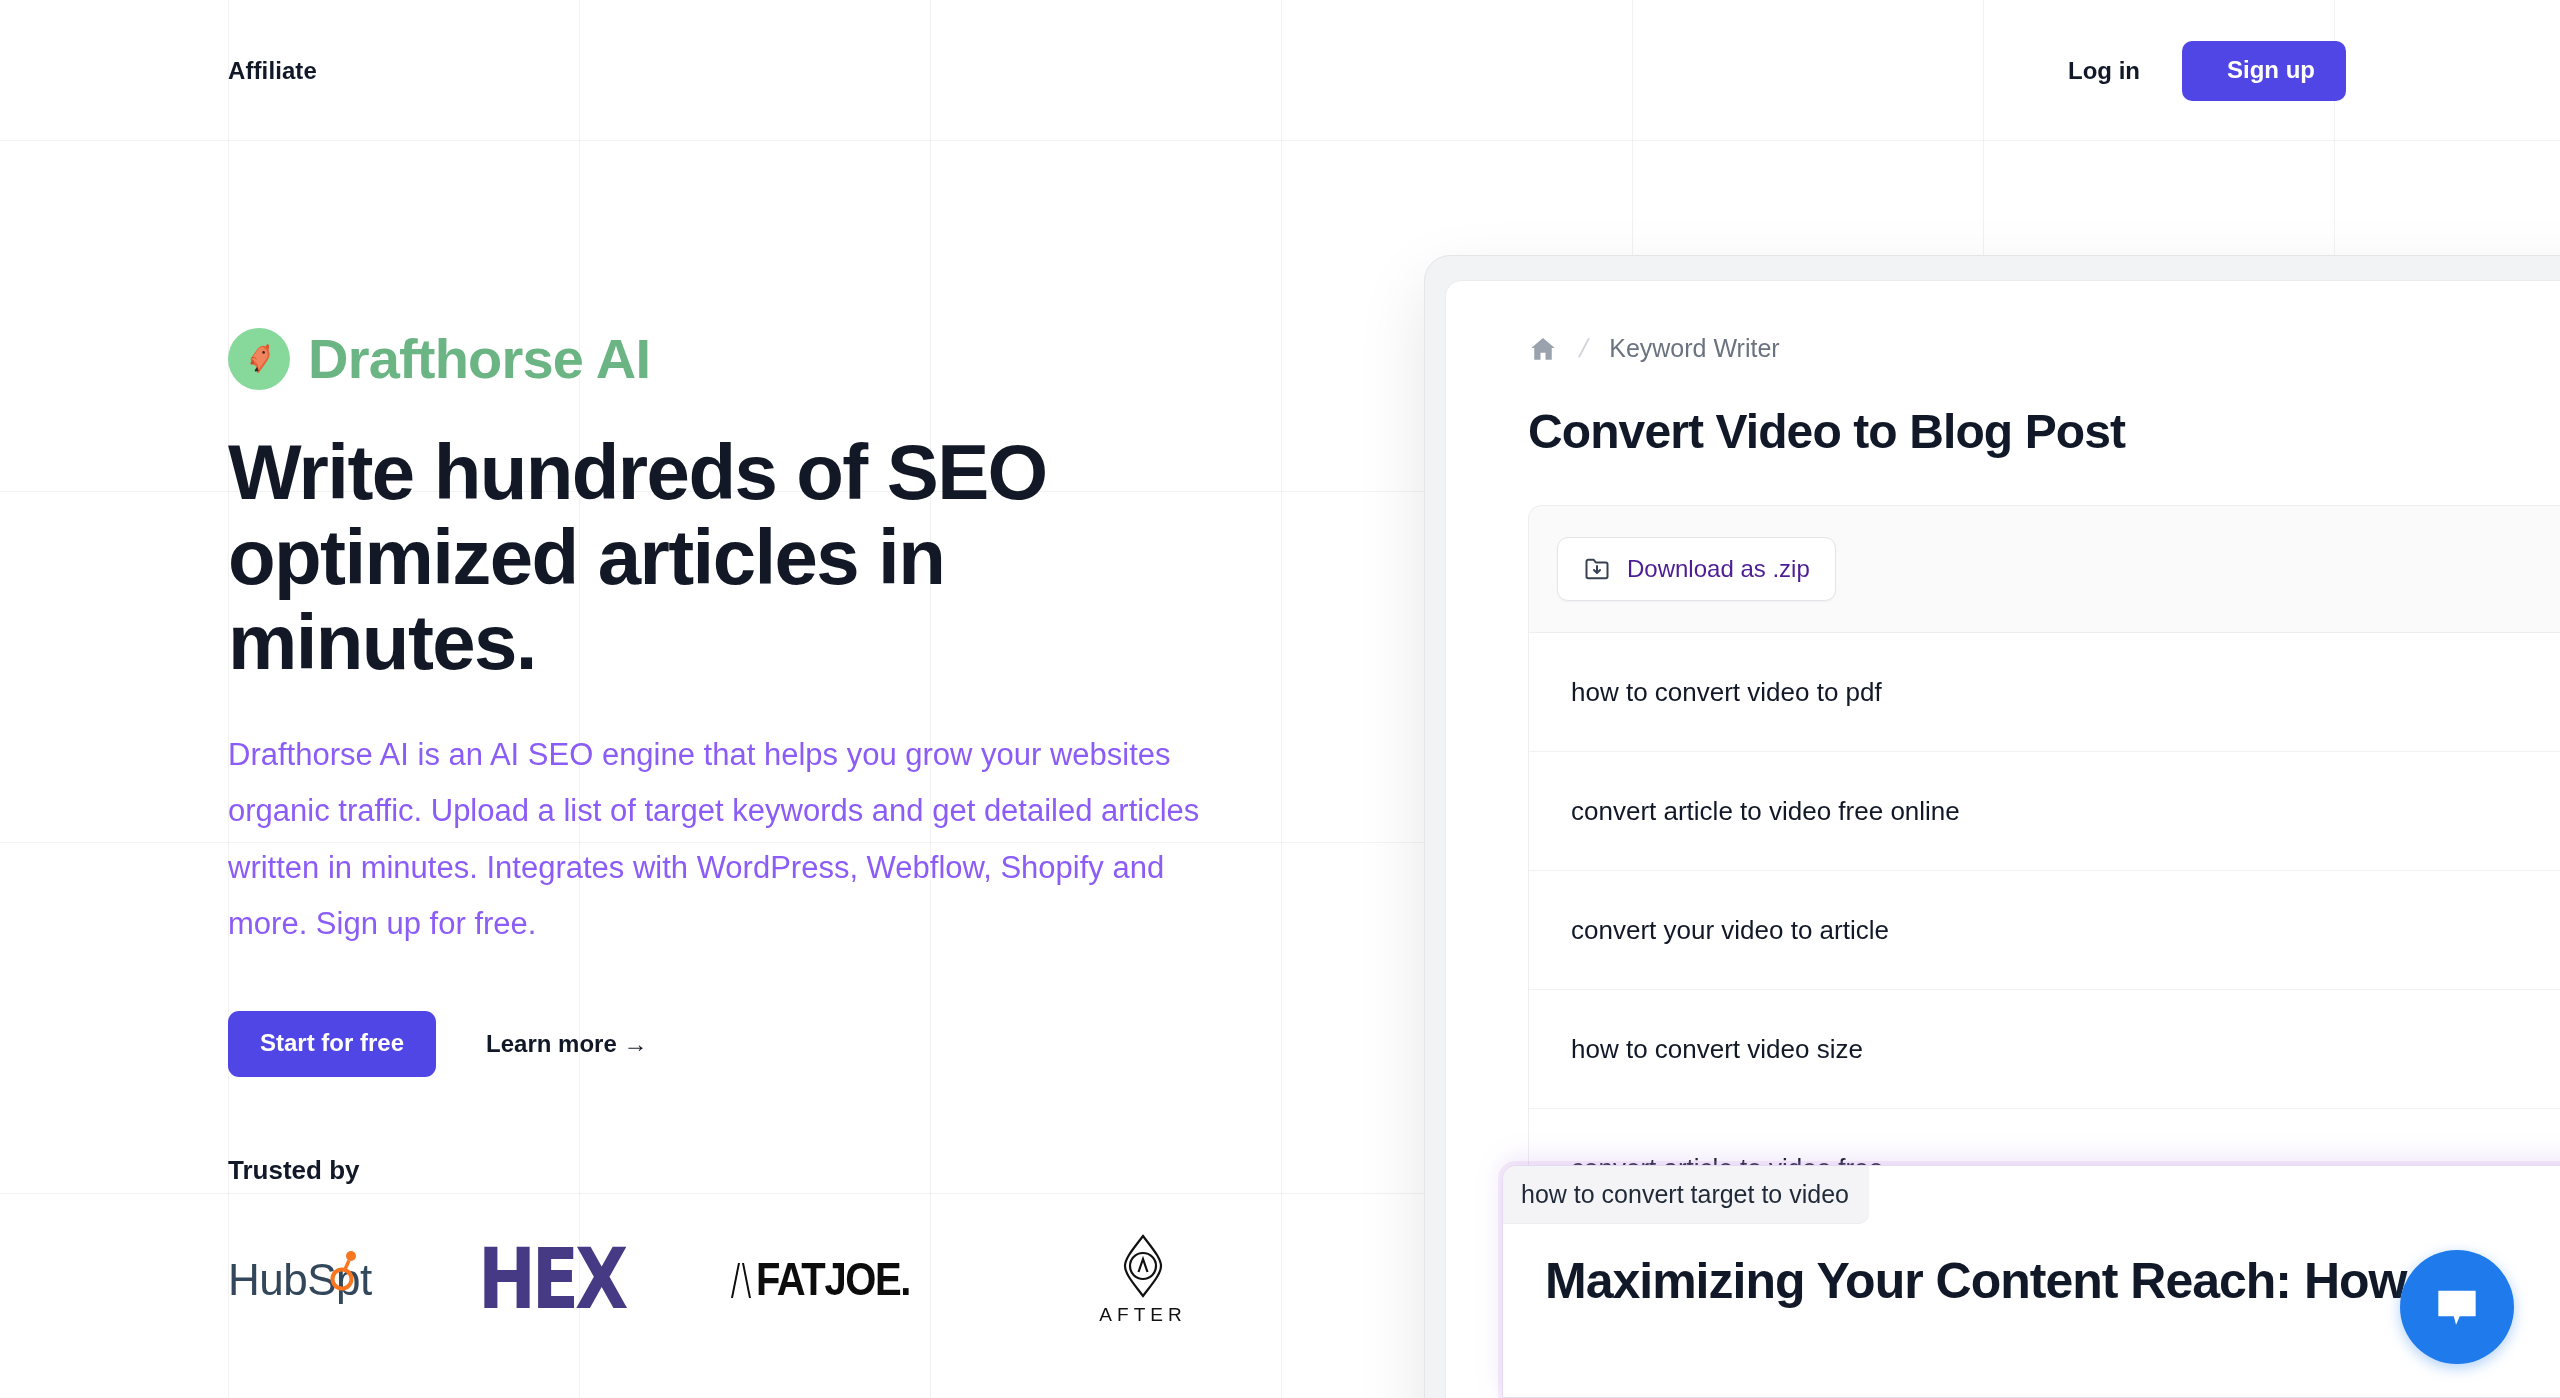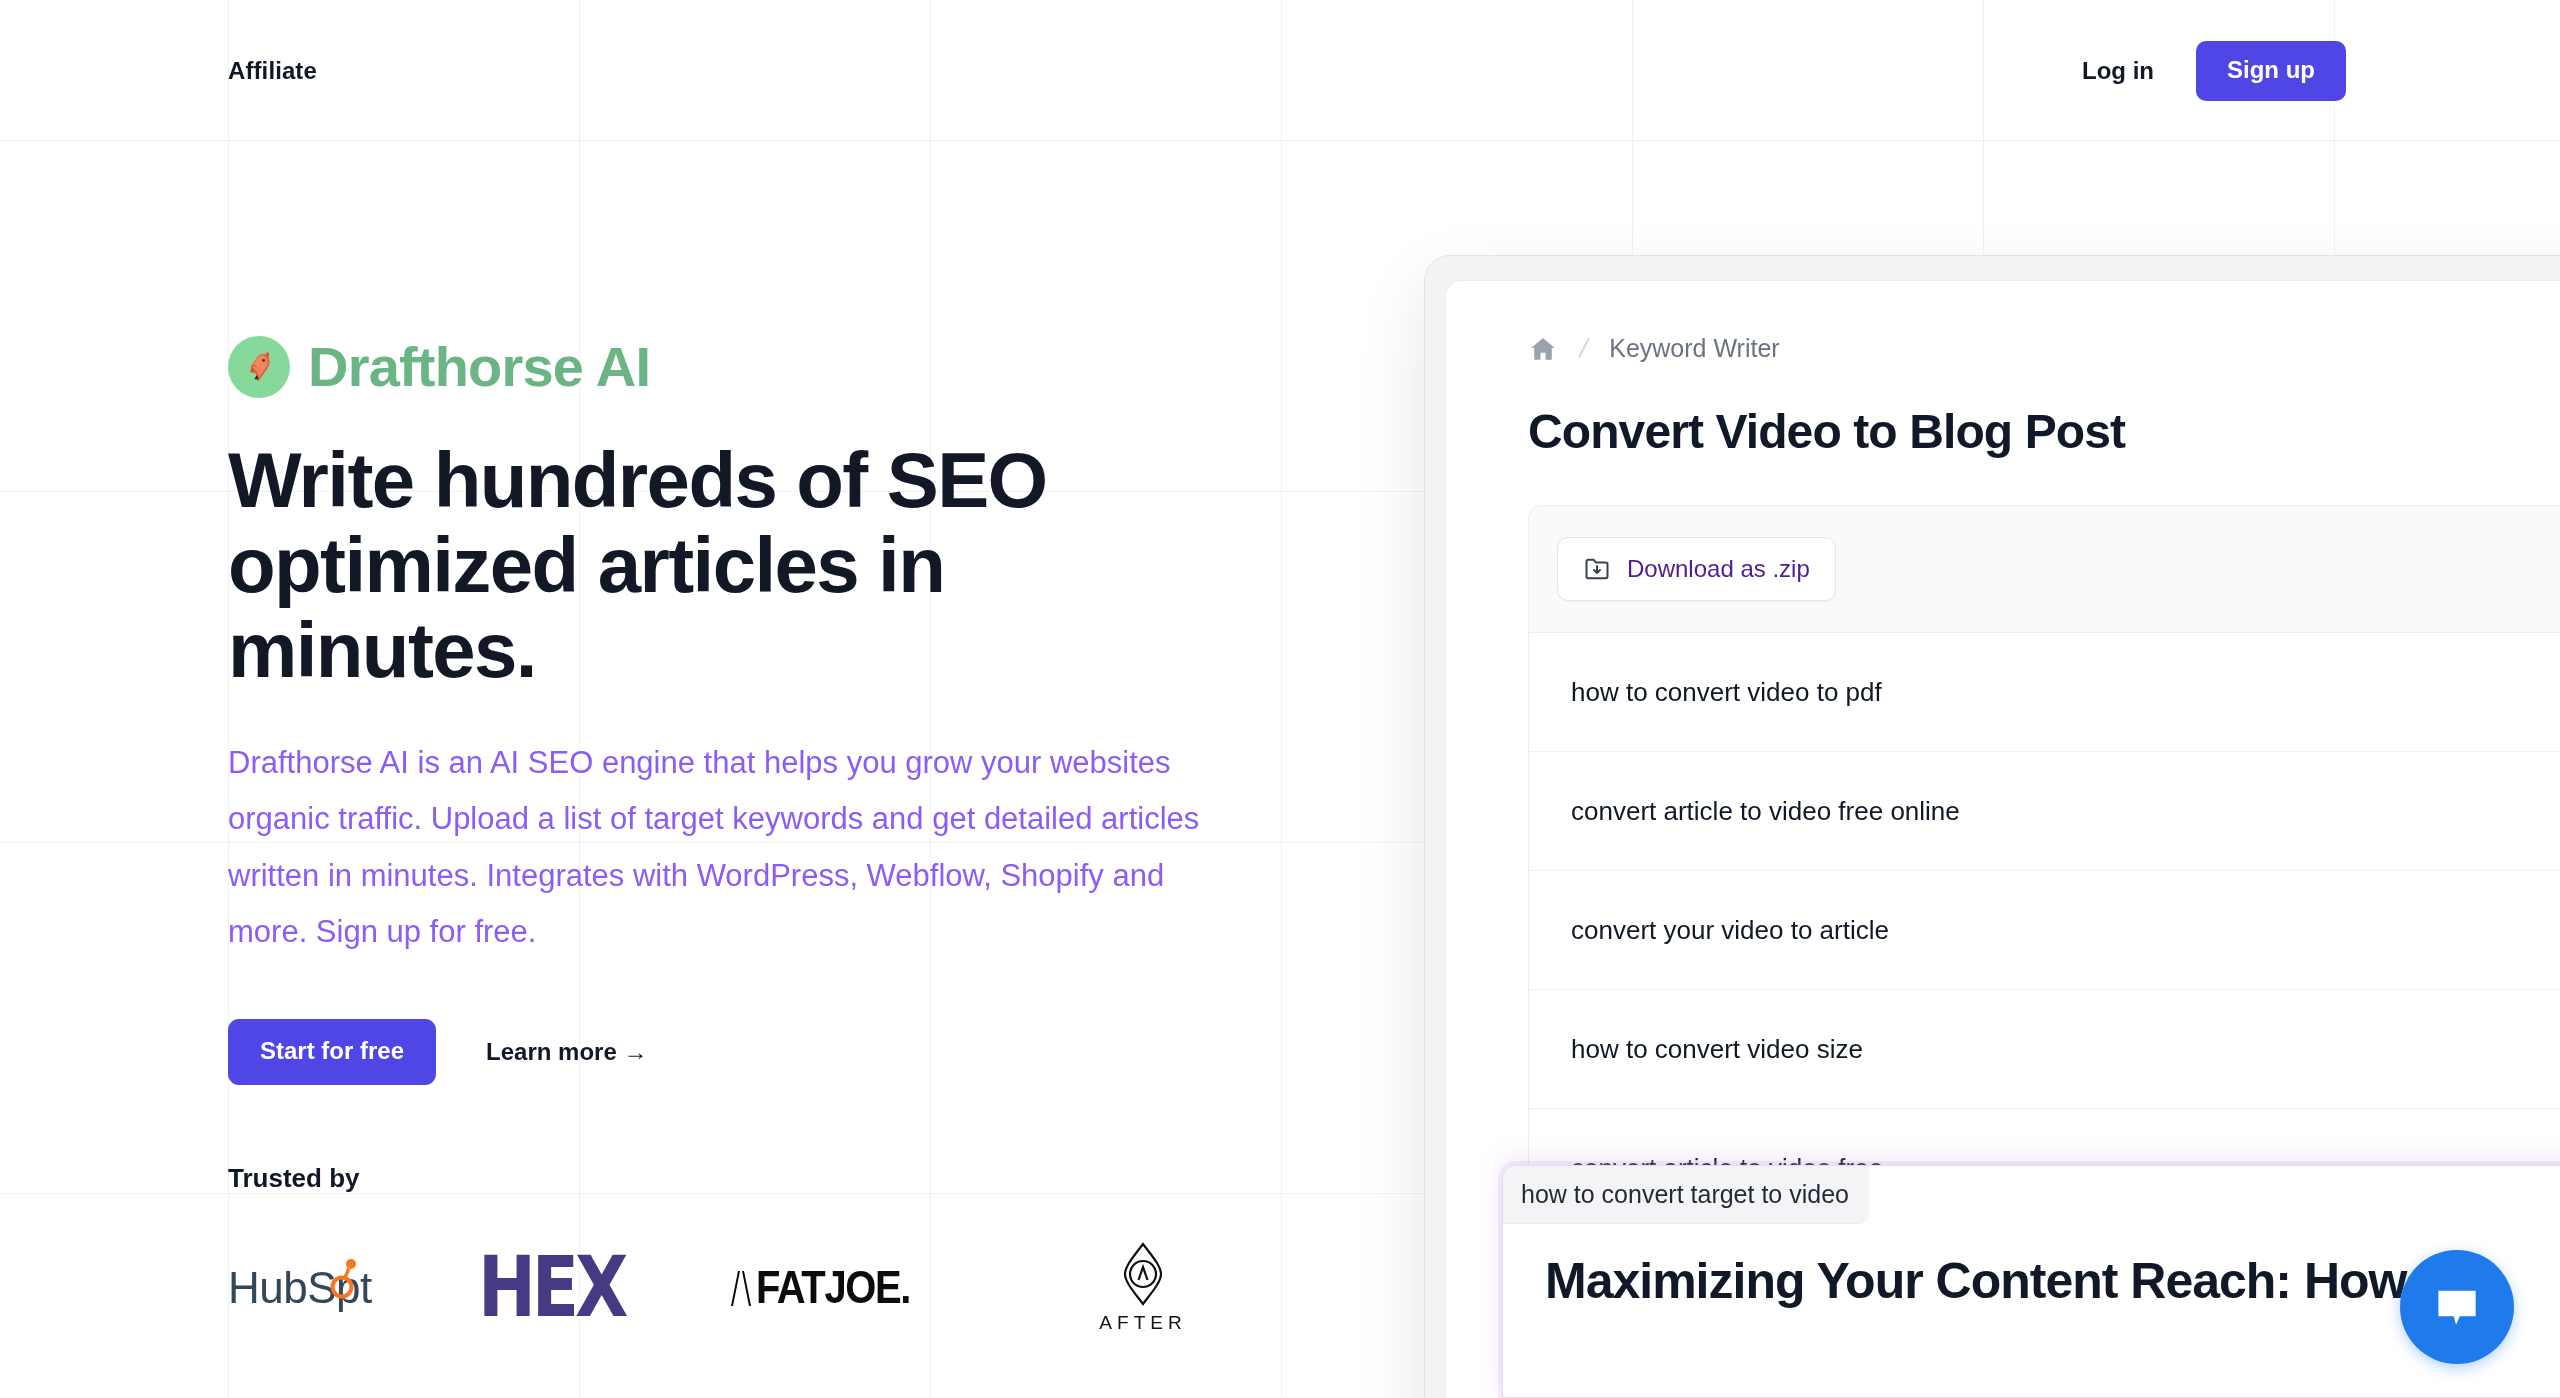--- a/index.html
+++ b/index.html
@@ -72,31 +72,31 @@
     color: #111827;
     cursor: pointer;
   }
   .btn-signup {
     background: #4f46e5;
     color: #ffffff;
     font-size: 24px;
     font-weight: 700;
     border: none;
     border-radius: 10px;
-    padding: 17px 31px 19px 31px;
+    padding: 17px 31px 19px 45px;
     cursor: pointer;
     font-family: inherit;
     line-height: 1;
   }
 
   
   .hero {
     position: absolute;
     left: 228px;
-    top: 336px;
+    top: 328px;
     width: 1120px;
     z-index: 20;
   }
 
   .brand-row {
     display: flex;
     align-items: center;
     gap: 18px;
     margin-bottom: 40px;
   }

